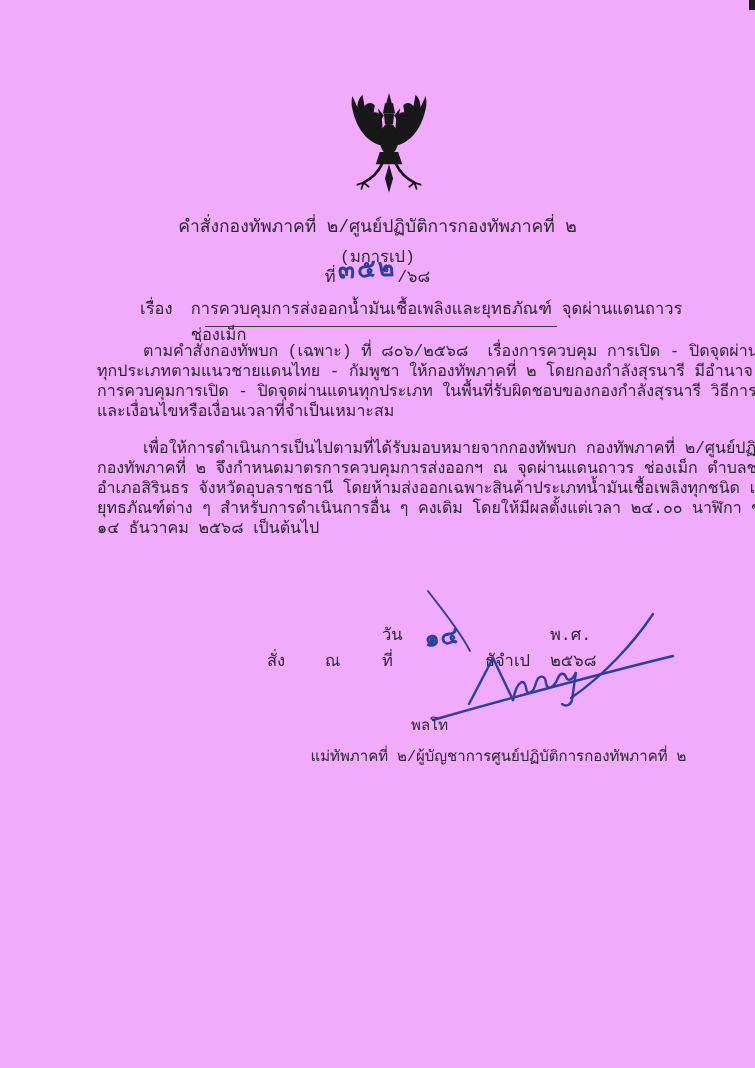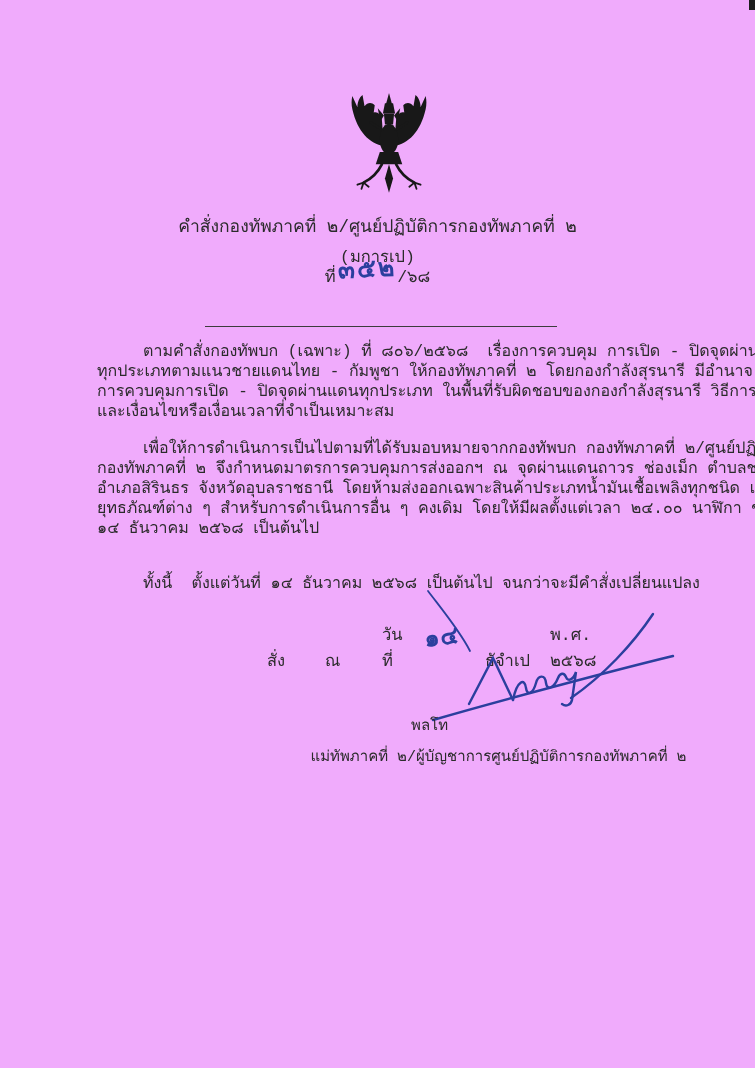--- a/index.html
+++ b/index.html
@@ -81,33 +81,37 @@
 
   <div class="abs title-line center">คำสั่งกองทัพภาคที่ ๒/ศูนย์ปฏิบัติการกองทัพภาคที่ ๒</div>
   <div class="abs class-line center">(มการเป)</div>
 
   <div class="abs number-line">
     <span>ที่</span>
       <span class="pen hand-number">๓๕๒</span>
       <span>/๖๘</span>
   </div>
 
+  <div class="abs subject-line">
+    <span>เรื่อง</span>
+    <span class="subject-gap"></span>
+    <span>การควบคุมการส่งออกน้ำมันเชื้อเพลิงและยุทธภัณฑ์ จุดผ่านแดนถาวร ช่องเม็ก</span>
+  </div>
 
   <div class="abs divider"></div>
 
   <p class="abs para p1">ตามคำสั่งกองทัพบก (เฉพาะ) ที่ ๘๐๖/๒๕๖๘  เรื่องการควบคุม การเปิด - ปิดจุดผ่านแดน
 ทุกประเภทตามแนวชายแดนไทย - กัมพูชา ให้กองทัพภาคที่ ๒ โดยกองกำลังสุรนารี มีอำนาจ
 การควบคุมการเปิด - ปิดจุดผ่านแดนทุกประเภท ในพื้นที่รับผิดชอบของกองกำลังสุรนารี วิธีการ
 และเงื่อนไขหรือเงื่อนเวลาที่จำเป็นเหมาะสม</p>
   <p class="abs para p2">เพื่อให้การดำเนินการเป็นไปตามที่ได้รับมอบหมายจากกองทัพบก กองทัพภาคที่ ๒/ศูนย์ปฏิบัติการ
 กองทัพภาคที่ ๒ จึงกำหนดมาตรการควบคุมการส่งออกฯ ณ จุดผ่านแดนถาวร ช่องเม็ก ตำบลช่องเม็ก
 อำเภอสิรินธร จังหวัดอุบลราชธานี โดยห้ามส่งออกเฉพาะสินค้าประเภทน้ำมันเชื้อเพลิงทุกชนิด และ
 ยุทธภัณฑ์ต่าง ๆ สำหรับการดำเนินการอื่น ๆ คงเดิม โดยให้มีผลตั้งแต่เวลา ๒๔.๐๐ นาฬิกา ของวันที่
 ๑๔ ธันวาคม ๒๕๖๘ เป็นต้นไป</p>
-  <p class="abs para p3">ทั้งนี้  ตั้งแต่วันที่ ๑๔ ธันวาคม ๒๕๖๘ เป็นต้นไป จนกว่าจะมีคำสั่งเปลี่ยนแปลง</p>
 
   <div class="abs issue-line">
     <span>สั่ง</span>
     <span class="g1"></span>
     <span>ณ</span>
     <span class="g2"></span>
     <span>วันที่</span>
     <span class="g3"></span>
     <span>ธัจำเป</span>
     <span class="g4"></span>

